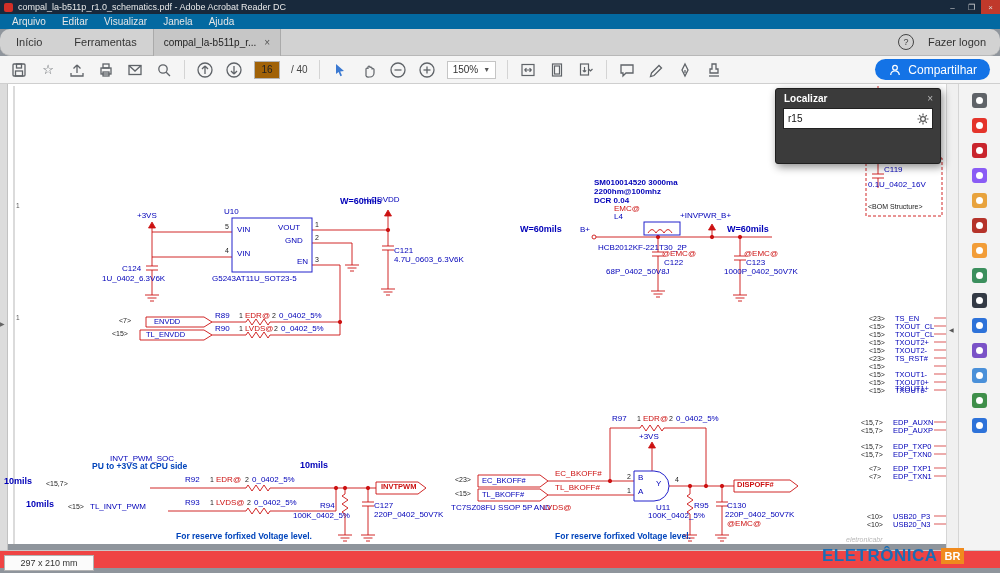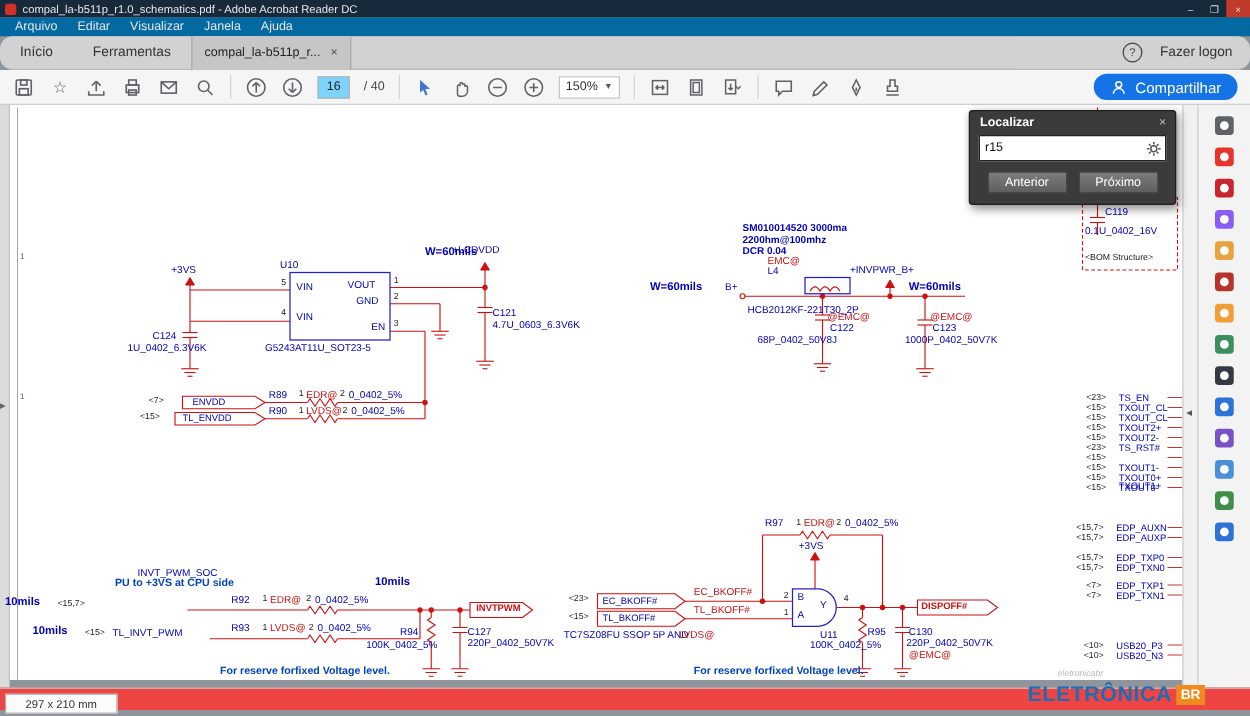--- a/index.html
+++ b/index.html
@@ -23,21 +23,21 @@
   .doctab .lbl{font-size:10px;color:#222;white-space:nowrap;overflow:hidden;text-overflow:ellipsis;max-width:110px;}
   .doctab .x{font-size:10px;color:#555;}
   .tab-right{margin-left:auto;display:flex;align-items:center;gap:14px;padding-right:14px;}
   .helpcirc{width:14px;height:14px;border:1.2px solid #444;border-radius:50%;font-size:9px;color:#444;display:flex;align-items:center;justify-content:center;}
   .logon{font-size:11px;color:#333;}
 
   .toolbar{position:absolute;left:0;top:56px;width:1000px;height:28px;background:#f5f5f5;border-bottom:1px solid #cfcfcf;display:flex;align-items:center;gap:11px;padding:0 10px;box-sizing:border-box;}
   .ticon{width:18px;height:18px;flex:0 0 auto;}
   .ticon svg{display:block;}
   .sep{width:1px;height:19px;background:#d4d4d4;flex:0 0 auto;}
-  .pagebox{width:24px;height:16px;border:1px solid #b5b5b5;background:#7dd3fc;font-size:10px;text-align:center;color:#222;padding:0;}
+  .pagebox{width:24px;height:16px;border:1px solid #b5b5b5;background:#a16207;font-size:10px;text-align:center;color:#222;padding:0;}
   .pagetotal{font-size:10px;color:#444;white-space:nowrap;}
   .zoombox{height:16px;border:1px solid #c5c5c5;background:#fff;font-size:10px;color:#333;display:flex;align-items:center;gap:5px;padding:0 5px;}
   .caret{font-size:7px;color:#555;}
   .share-btn{margin-left:auto;background:#1473e6;color:#fff;border-radius:12px;height:21px;display:flex;align-items:center;gap:6px;padding:0 13px;font-size:12px;}
 
   
   .leftstrip{position:absolute;left:0;top:84px;width:8px;height:466px;background:#dcdcdc;border-right:1px solid #c2c2c2;box-sizing:border-box;}
   .leftstrip .chev{position:absolute;left:0;top:236px;font-size:6px;color:#666;}
   .doc{position:absolute;left:8px;top:84px;width:938px;height:466px;background:#8f959c;z-index:1;}
   .page{position:absolute;left:0;top:0;right:0;bottom:6px;background:#ffffff;}
@@ -568,24 +568,20 @@
       <span class="find-title">Localizar</span>
       <span class="find-close">×</span>
     </div>
     <div class="find-inputwrap">
       <input class="find-input" value="r15" style="">
       <svg class="find-gear" viewBox="0 0 14 14" fill="none" stroke="#555" stroke-width="1.2">
         <circle cx="7" cy="7" r="2.4"></circle>
         <path d="M7 1.5 V3.5 M7 10.5 V12.5 M1.5 7 H3.5 M10.5 7 H12.5 M3.2 3.2 L4.6 4.6 M9.4 9.4 L10.8 10.8 M10.8 3.2 L9.4 4.6 M4.6 9.4 L3.2 10.8"></path>
       </svg>
     </div>
-    <div class="find-btns">
-      <button class="find-btn">Anterior</button>
-      <button class="find-btn">Próximo</button>
-    </div>
   </div>
 
   <div class="collapse">
     <span class="chev">◀</span>
   </div>
   <div class="tools">
       <div class="tool">
         <span class="tg" style="background: rgb(95, 99, 104);"></span>
       </div>
       <div class="tool">

